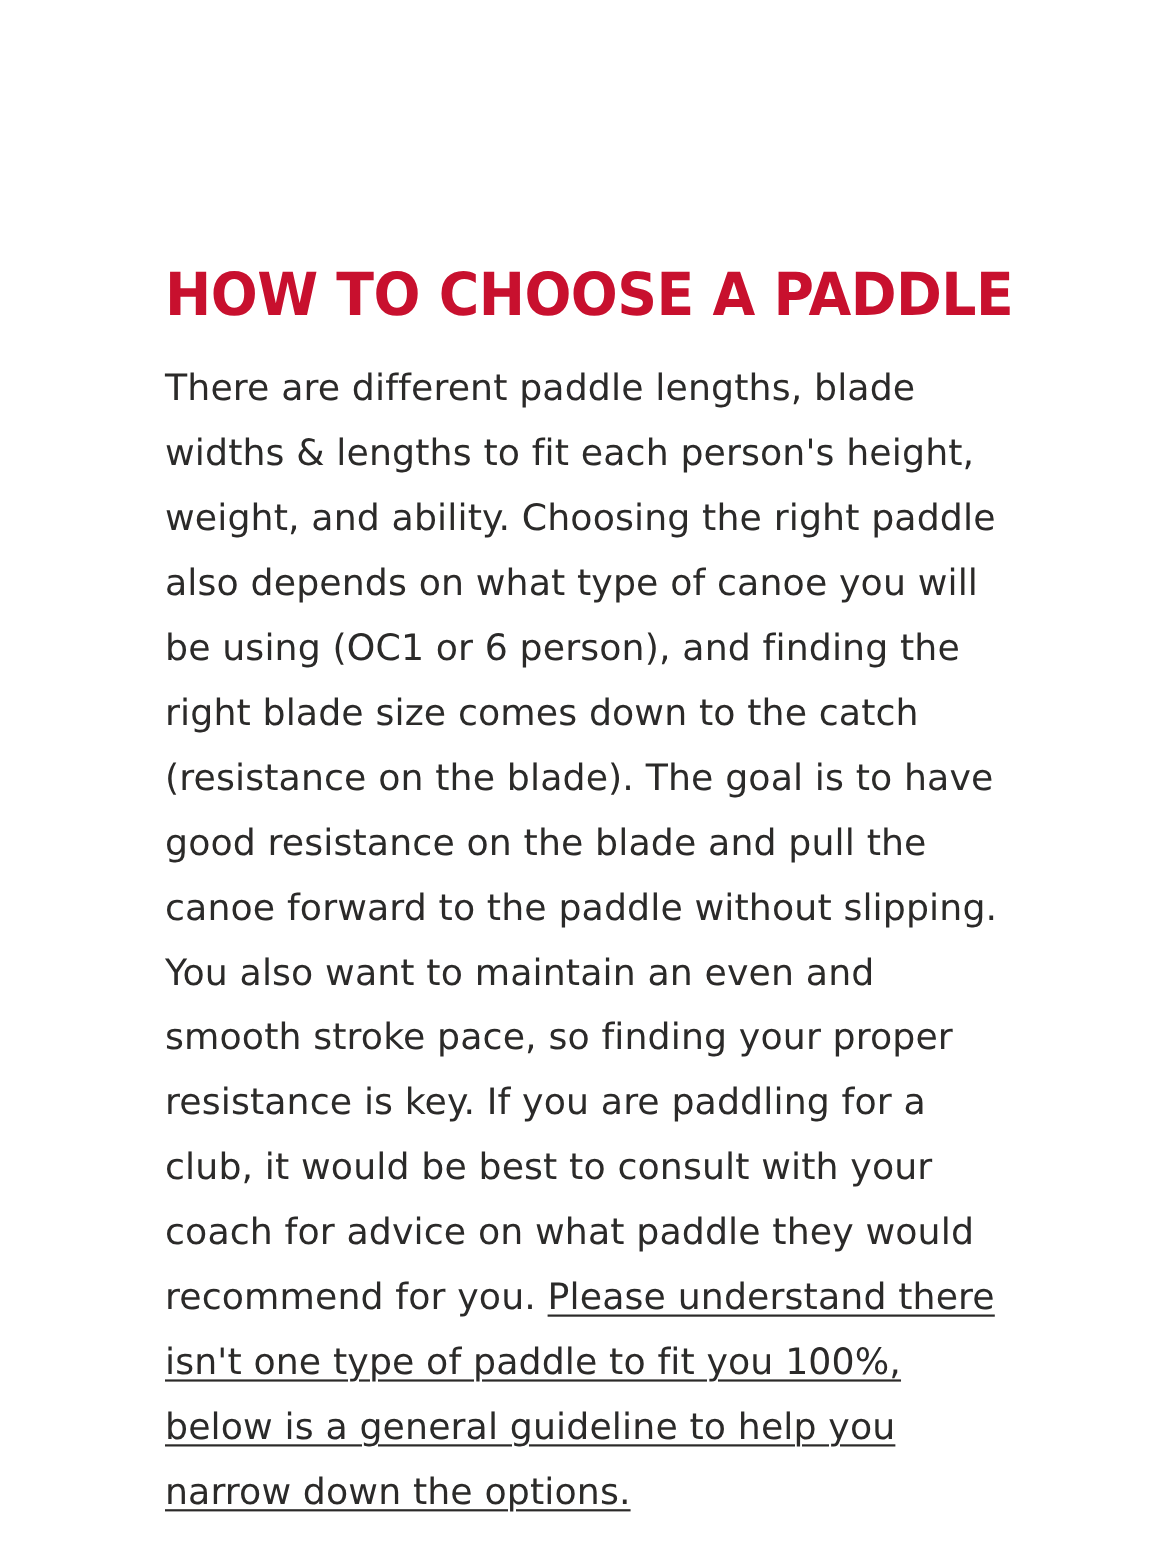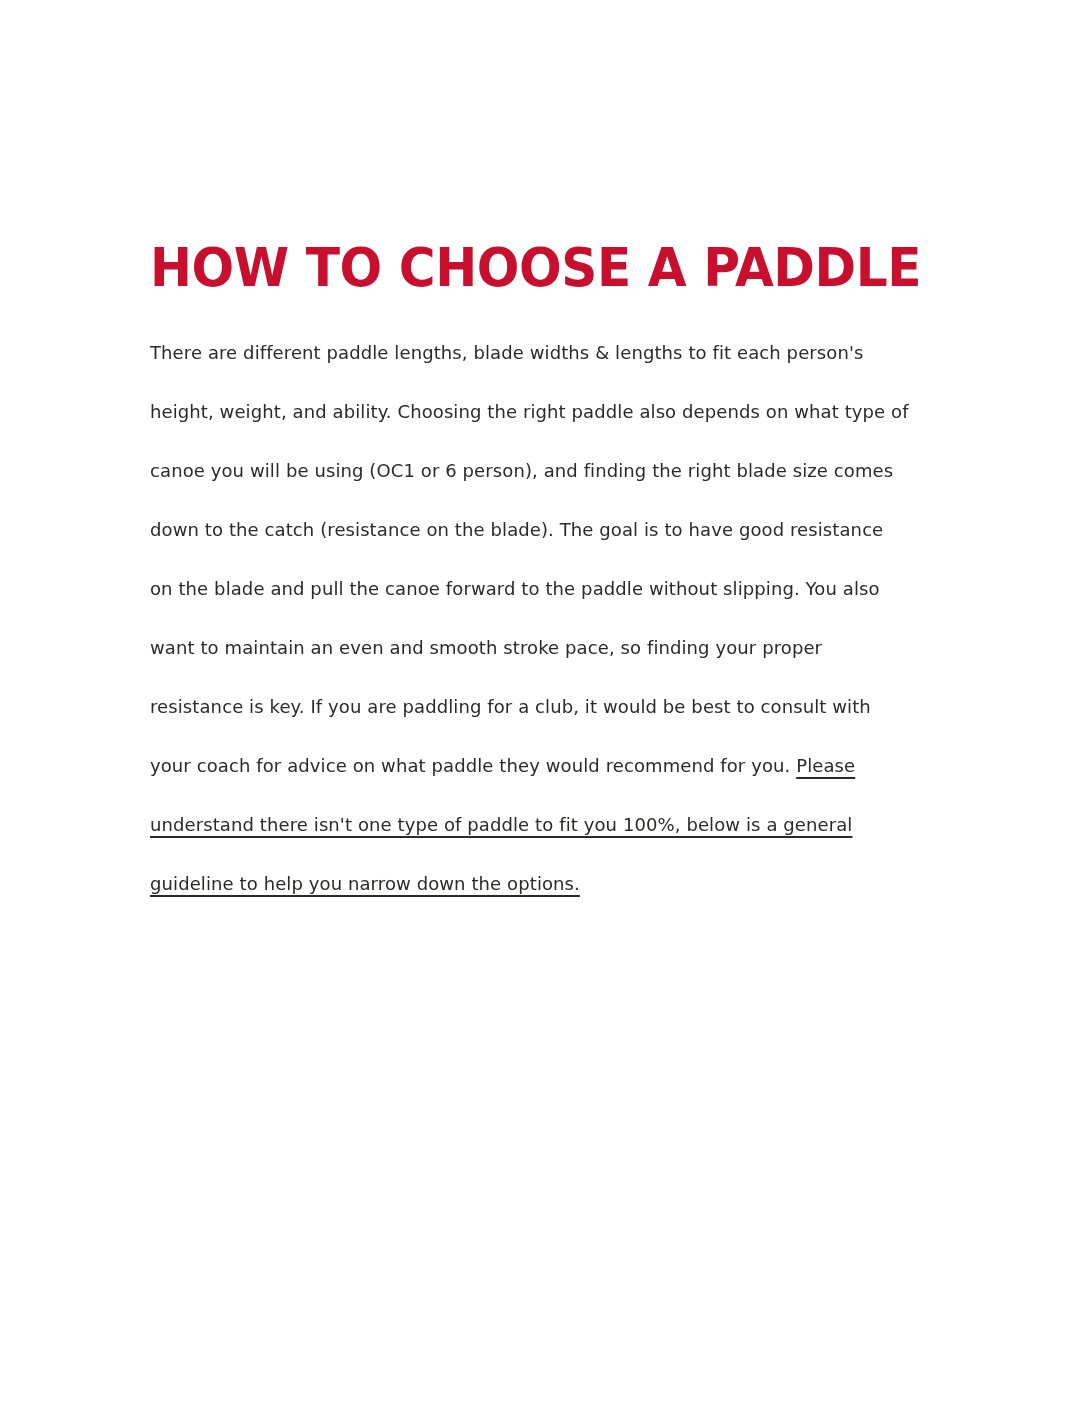--- a/index.html
+++ b/index.html
@@ -37,21 +37,21 @@
     letter-spacing: -0.5px;
     color: #c8102e;
     text-transform: uppercase;
     transform: scaleX(0.93);
     transform-origin: left center;
     margin: 0 0 26px 0;
     white-space: nowrap;
   }
   .body-copy {
     font-family: "DejaVu Sans", sans-serif;
-    font-size: 18px;
+    font-size: 33px;
     line-height: 59px;
     color: #2b2a29;
     font-weight: 400;
     margin: 0;
     text-align: left;
     letter-spacing: 0.1px;
   }
   .body-copy .underlined {
     text-decoration: underline;
     text-underline-offset: 5px;

